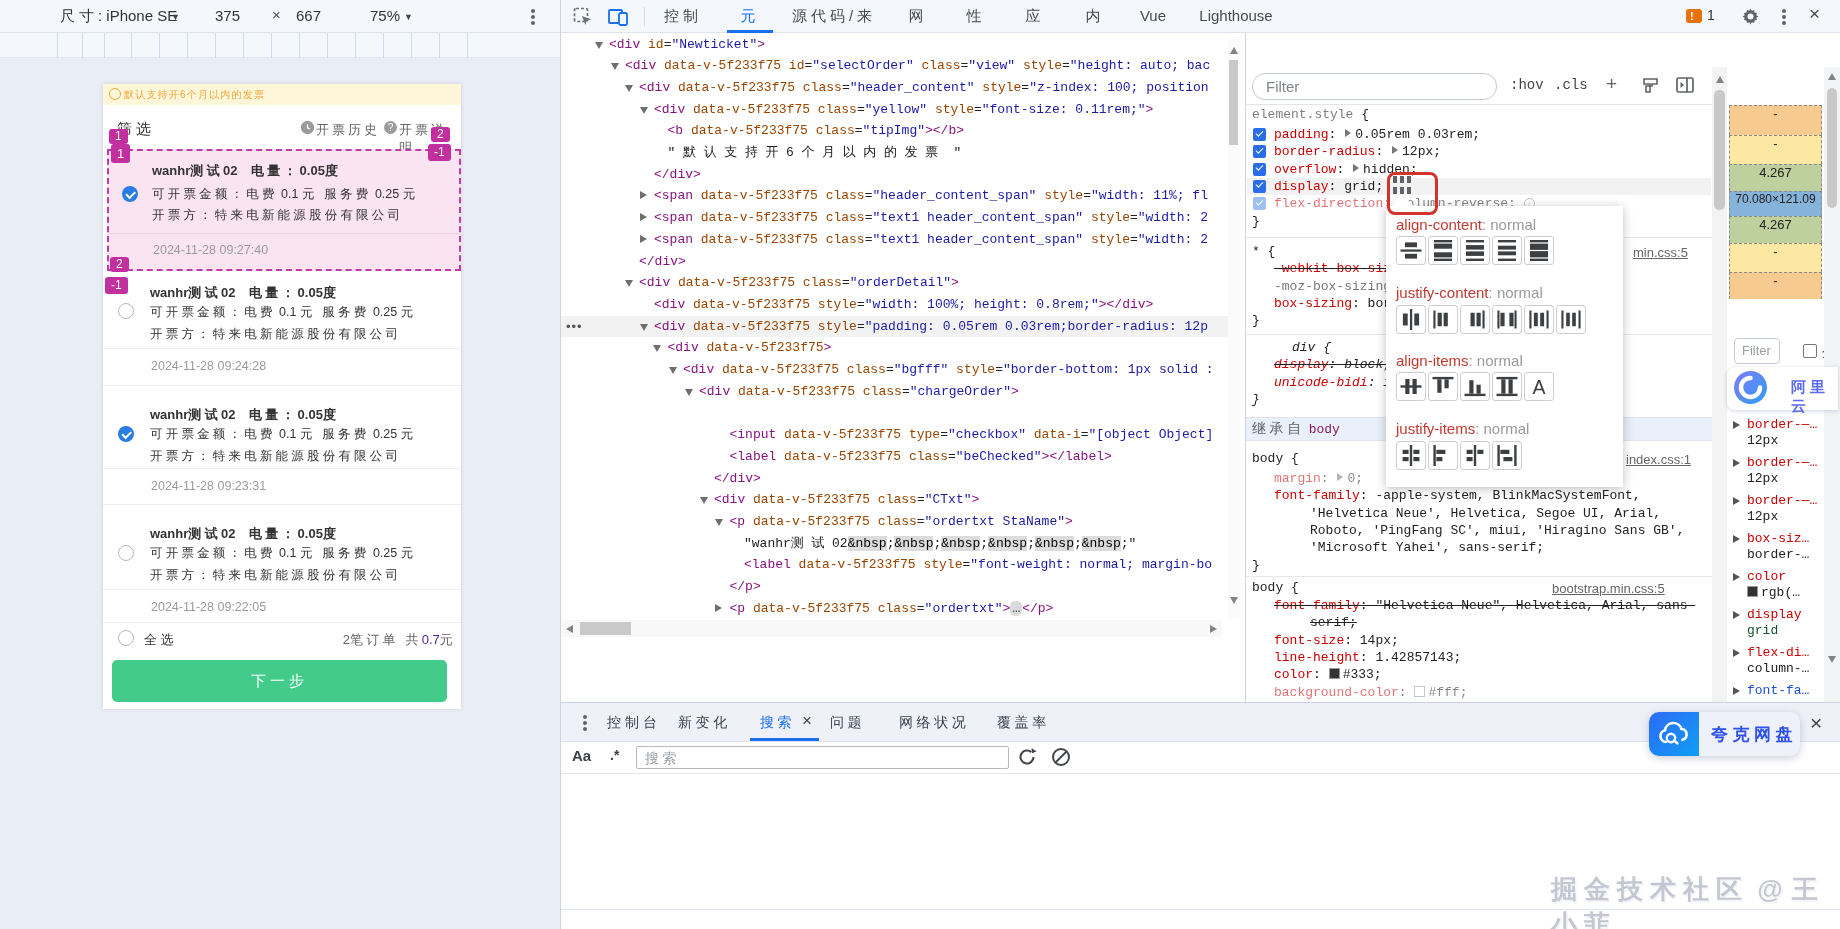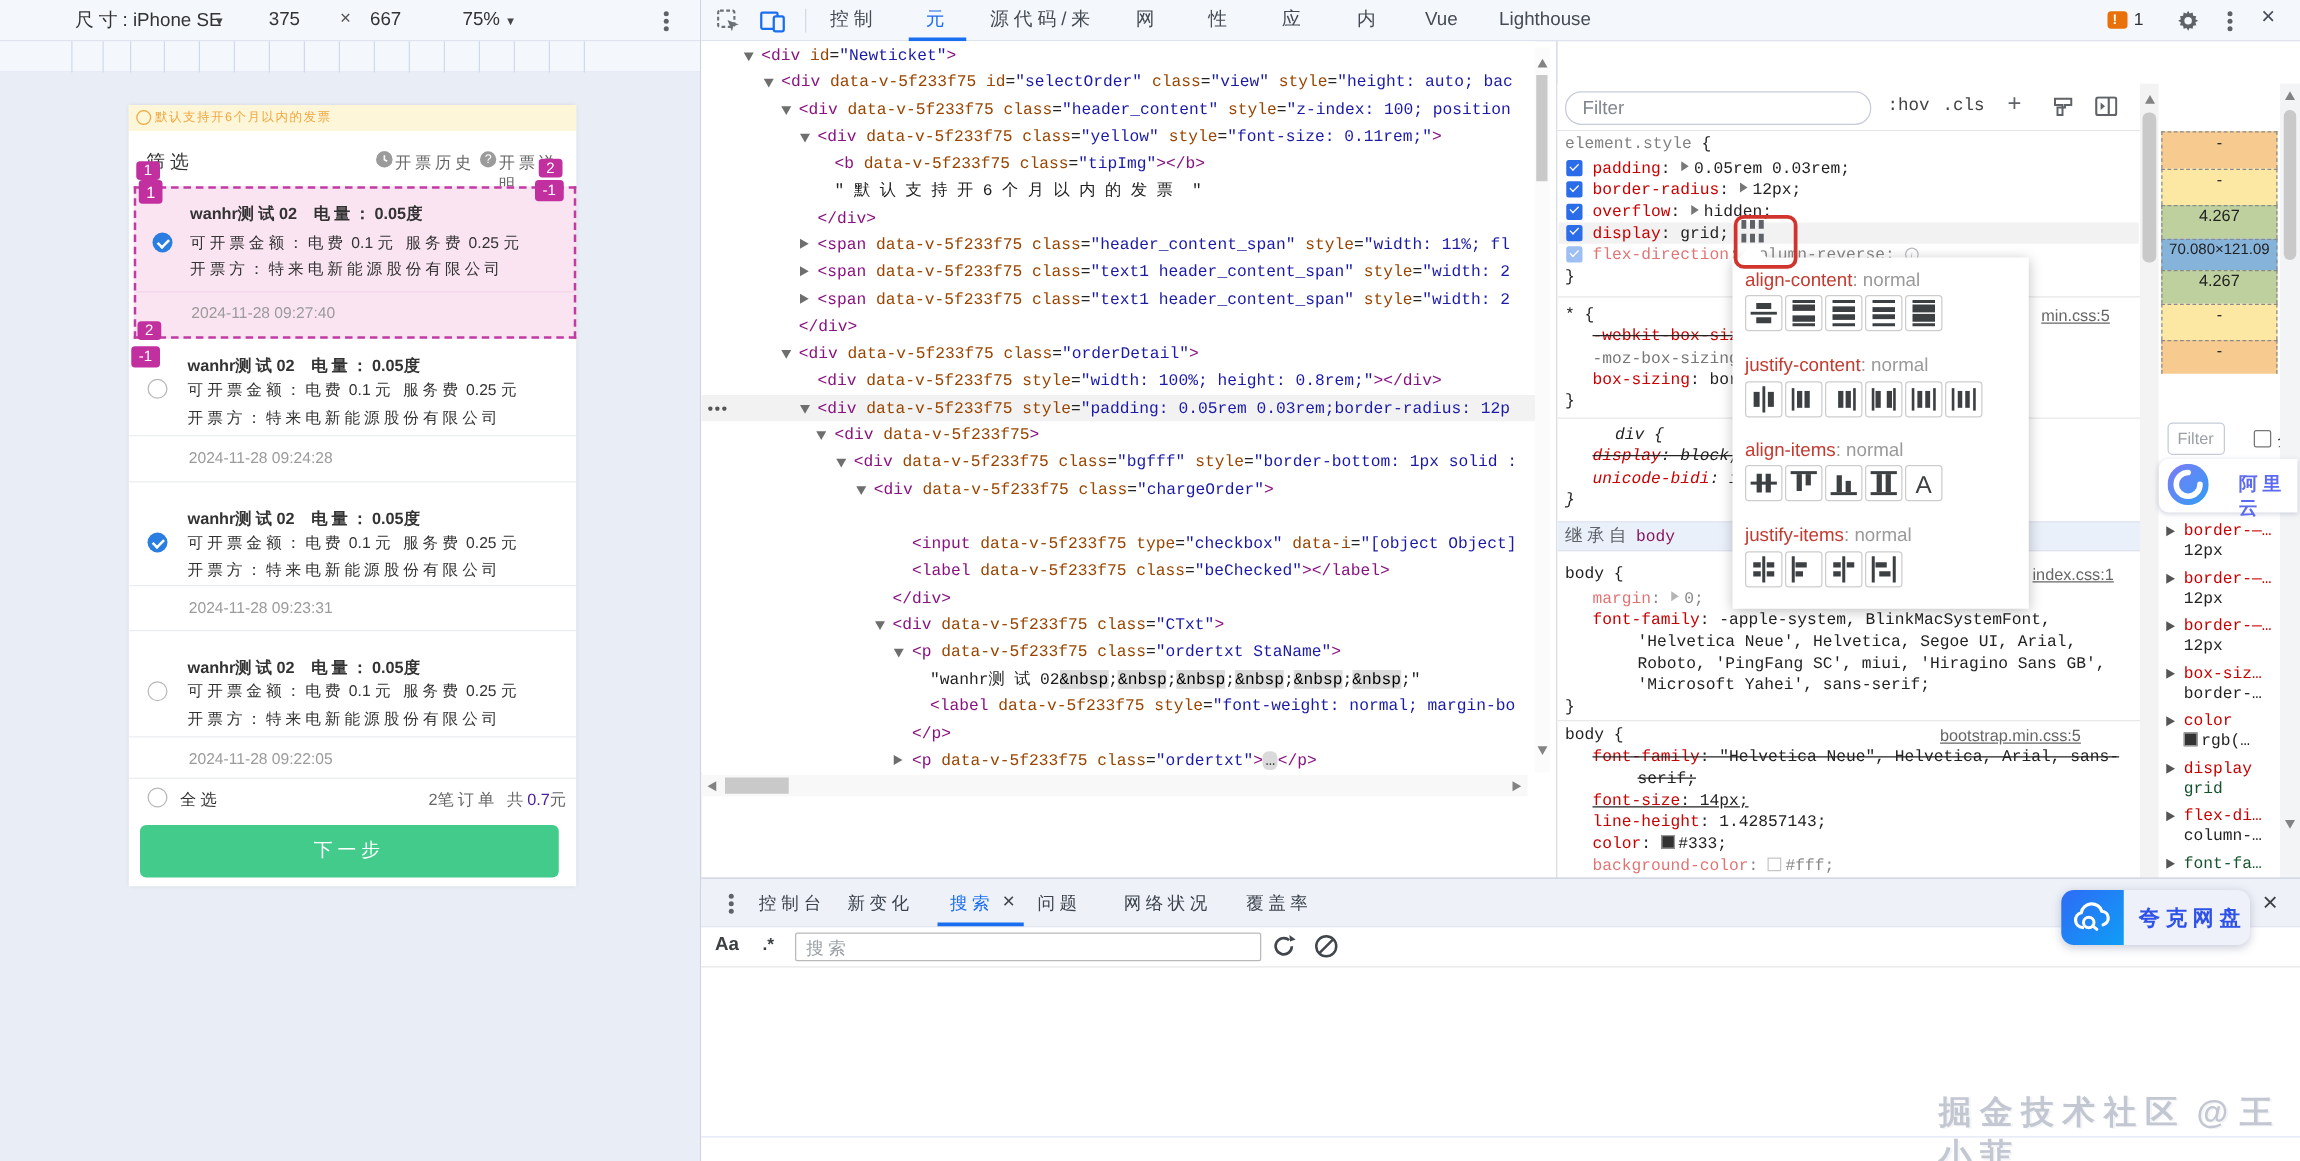--- a/index.html
+++ b/index.html
@@ -302,21 +302,21 @@
 <div class="srow " style="top:382.3px;left:28px;"><span class="prop">font-family</span>: -apple-system, BlinkMacSystemFont,</div>
 <div class="srow " style="top:399.6px;left:64px;">'Helvetica Neue', Helvetica, Segoe UI, Arial,</div>
 <div class="srow " style="top:416.9px;left:64px;">Roboto, 'PingFang SC', miui, 'Hiragino Sans GB',</div>
 <div class="srow " style="top:434.2px;left:64px;">'Microsoft Yahei', sans-serif;</div>
 <div class="srow " style="top:451.5px;left:6px;">}</div>
 <div class="abs" style="left:0;top:471px;width:466px;height:1px;background:#e8e8e8"></div>
 <div class="srow " style="top:474.0px;left:6px;">body {</div>
 <div class="abs seclink" style="left:306px;top:476px">bootstrap.min.css:5</div>
 <div class="srow " style="top:492.0px;left:28px;"><span class="strike"><span class="prop">font-family</span>: "Helvetica Neue", Helvetica, Arial, sans-</span></div>
 <div class="srow " style="top:509.3px;left:64px;"><span class="strike">serif;</span></div>
-<div class="srow " style="top:526.6px;left:28px;text-decoration:underline;"><span class="prop">font-size</span>: 14px;</div>
+<div class="srow " style="top:526.6px;left:28px;"><span class="prop">font-size</span>: 14px;</div>
 <div class="srow " style="top:543.9px;left:28px;"><span class="prop">line-height</span>: 1.42857143;</div>
 <div class="srow " style="top:561.2px;left:28px;"><span class="prop">color</span>: <span class="swatch" style="background:#333"></span>#333;</div>
 <div class="srow " style="top:578.5px;left:28px;"><span style="opacity:.55"><span class="prop">background-color</span>: <span class="swatch" style="background:#fff"></span>#fff;</span></div>
 <div class="srow " style="top:595.8px;left:6px;">}</div>
 </div>
 <div class="abs" style="left:1712px;top:67px;width:15px;height:636px;background:#f3f3f3">
  <span class="sarr u" style="left:3.5px;top:9px"></span>
  <div class="sbthumb" style="left:2px;top:23px;width:11px;height:120px;border-radius:5px"></div>
 </div>
 <div class="abs" id="sidebar">
@@ -358,21 +358,21 @@
 <span class="arw2 r" style="left:6px;top:506px;border-left-color:#555"></span>
 <div class="abs mono" style="left:20px;top:502px;font-size:13px;color:#c80000">color</div>
 <div class="abs mono" style="left:20px;top:518px;font-size:13px;color:#222"><span class="swatch" style="background:#333"></span>rgb(…</div>
 <span class="arw2 r" style="left:6px;top:544px;border-left-color:#555"></span>
 <div class="abs mono" style="left:20px;top:540px;font-size:13px;color:#c80000">display</div>
 <div class="abs mono" style="left:20px;top:556px;font-size:13px;color:#14532d">grid</div>
 <span class="arw2 r" style="left:6px;top:582px;border-left-color:#555"></span>
 <div class="abs mono" style="left:20px;top:578px;font-size:13px;color:#c80000">flex-di…</div>
 <div class="abs mono" style="left:20px;top:594px;font-size:13px;color:#222">column-…</div>
 <span class="arw2 r" style="left:6px;top:620px;border-left-color:#555"></span>
-<div class="abs mono" style="left:20px;top:616px;font-size:13px;color:#14532d">font-fa…</div>
+<div class="abs mono" style="left:20px;top:616px;font-size:13px;color:#1d4ed8">font-fa…</div>
 </div>
 <div class="abs" style="left:1824px;top:67px;width:16px;height:636px;background:#f3f4f6">
  <span class="sarr u" style="left:4px;top:6px"></span>
  <div class="sbthumb" style="left:3px;top:21px;width:10px;height:120px;border-radius:5px"></div>
  <span class="sarr d" style="left:4px;top:589px"></span>
 </div>
 
 <div class="abs" id="drawer"></div>
 <div class="abs" id="drawertabs">
  <span class="abs dots3" style="left:22px;top:12px"></span>

